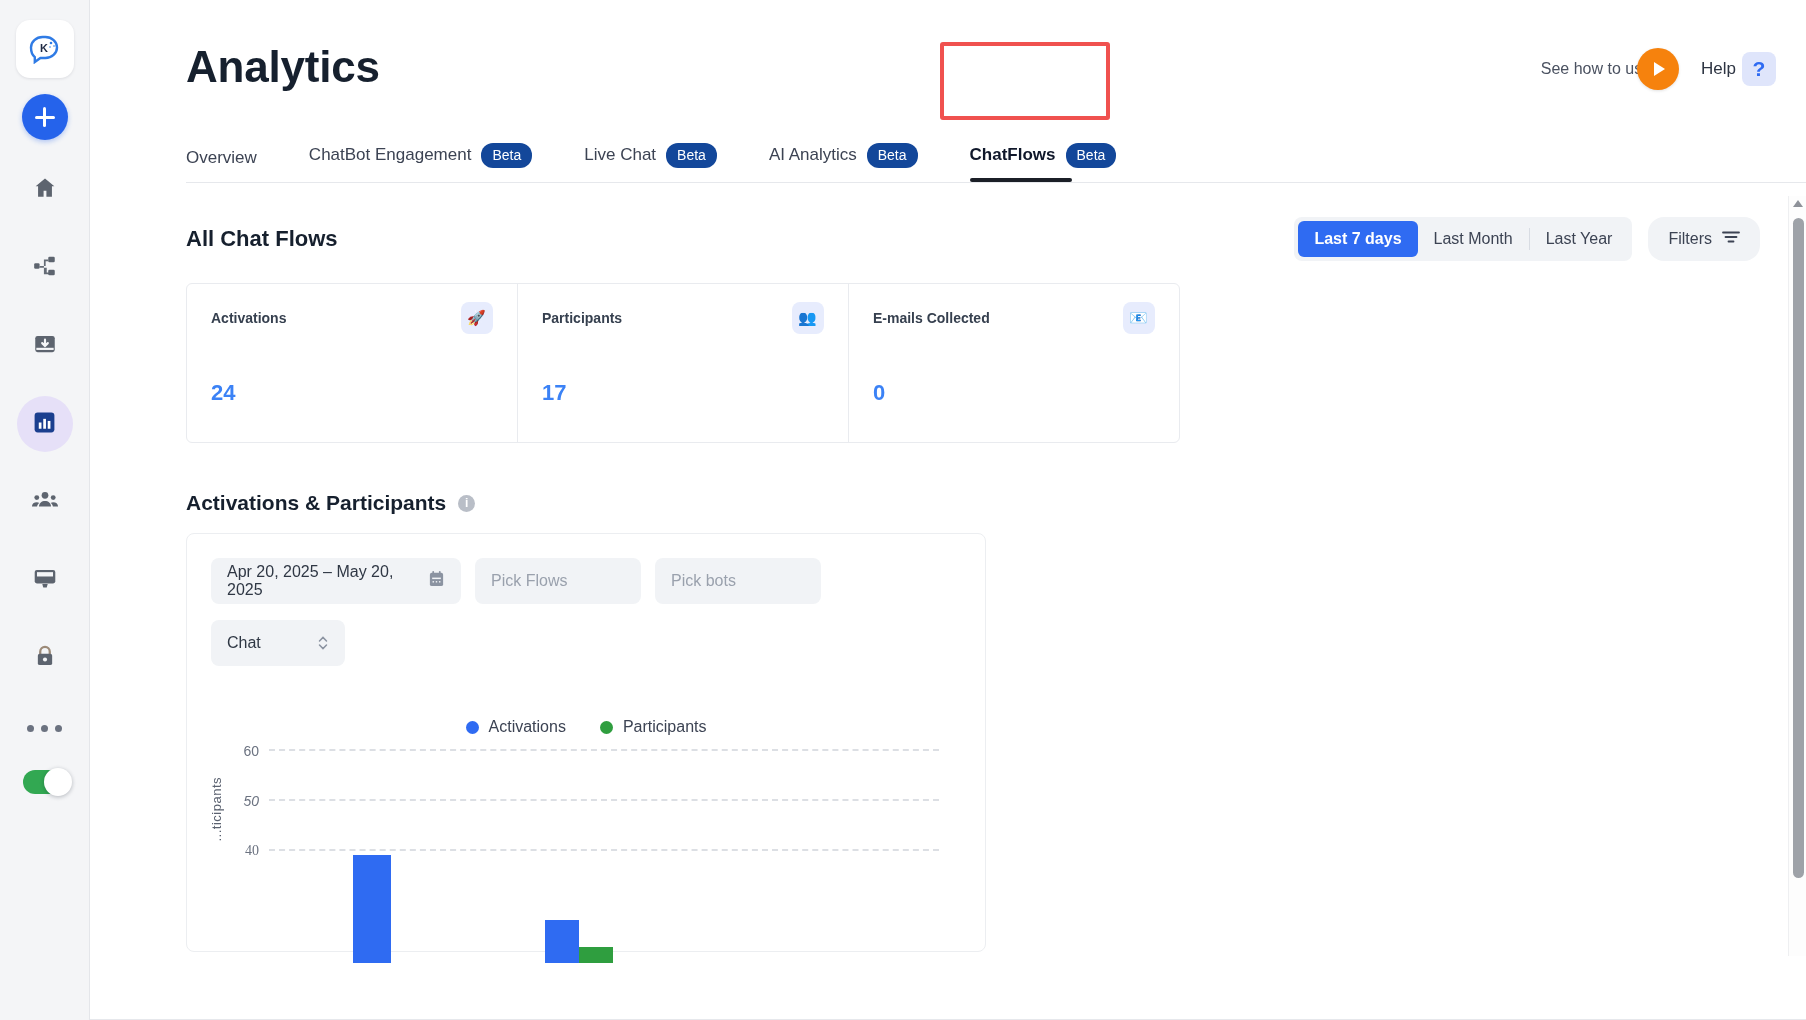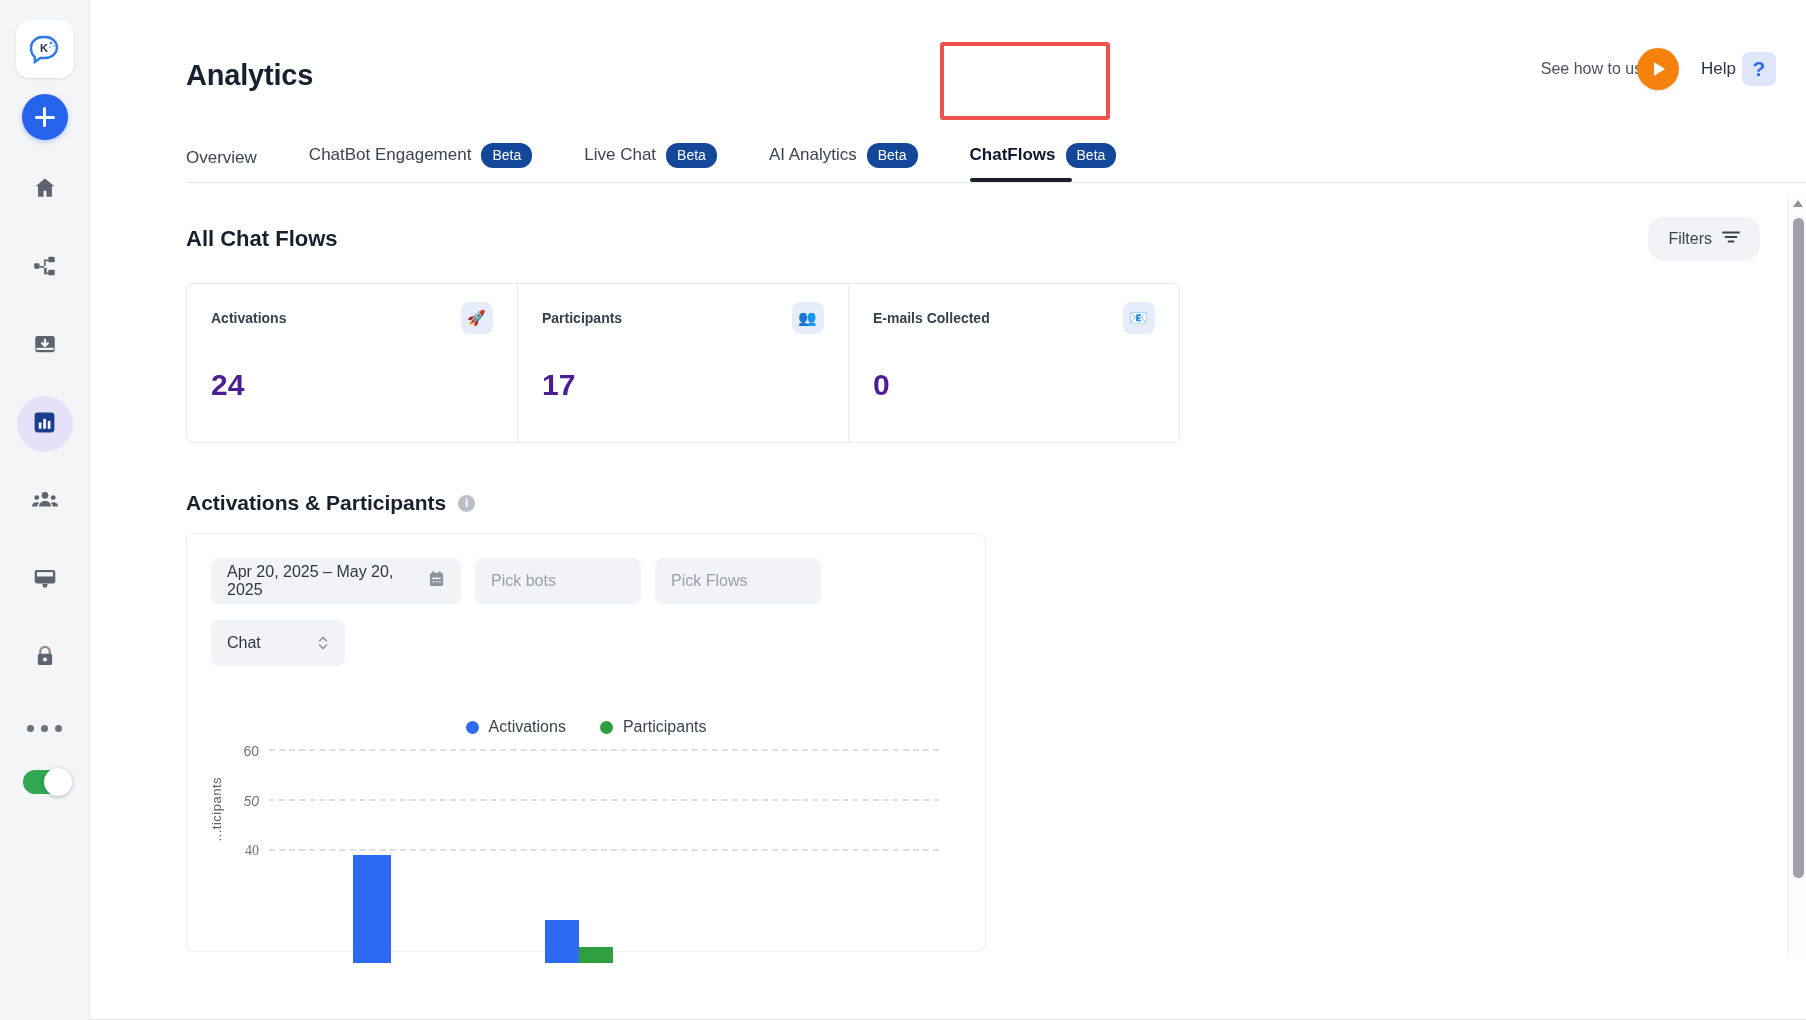--- a/index.html
+++ b/index.html
@@ -59,21 +59,21 @@
 
   
   .content { flex: 1; position: relative; height: 1020px; background:#fff; overflow:hidden; }
 
   .topbar {
     height: 120px; position: relative;
     padding: 0 96px 0 96px;
     display: flex; align-items: flex-end;
   }
   .page-title {
-    font-size: 29px; font-weight: bold; color: #16202e;
+    font-size: 44px; font-weight: bold; color: #16202e;
     letter-spacing: -0.2px; padding-bottom: 28px;
   }
   .help-zone {
     position: absolute; right: 30px; top: 48px;
     display: flex; align-items: center; gap: 0;
   }
   .see-how { font-size: 16px; color: #4a5160; white-space: nowrap; cursor:pointer; }
   .play-btn {
     width: 42px; height: 42px; border-radius: 50%; background: #f6820d;
     display:flex; align-items:center; justify-content:center;
@@ -139,21 +139,21 @@
   .stats {
     display:flex; margin-top: 22px; width: 994px;
     border:1px solid #e9ebef; border-radius: 6px; background:#fff; overflow:hidden;
   }
   .stat {
     flex:1; padding: 26px 24px 30px 24px; position:relative;
     border-right: 1px solid #e9ebef; min-height: 158px;
   }
   .stat:last-child { border-right: none; }
   .stat-label { font-size: 14px; font-weight: bold; color: #36404f; }
-  .stat-value { font-size: 30px; font-weight: bold; color:#4c1d95; margin-top: 42px; }
+  .stat-value { font-size: 22px; font-weight: bold; color:#3b82f6; margin-top: 54px; }
   .stat-icon {
     position:absolute; top: 18px; right: 24px;
     width: 32px; height: 32px; border-radius: 8px; background:#e7ecfd;
     display:flex; align-items:center; justify-content:center; font-size: 15px;
   }
 
   
   .chart-head { display:flex; align-items:center; gap:12px; margin-top: 48px; }
   .chart-title { font-size: 21px; font-weight: bold; color:#16202e; }
   .info-dot {
@@ -359,20 +359,26 @@
       <div class="tabs-rule"></div>
       <div class="tab-highlight" style="left:850px; top:-78px; width:170px; height:78px;"></div>
     </div>
 
     <div class="scroll-area">
 
       <div class="section-head">
         <div class="section-title">All Chat Flows</div>
 
         <div style="display:flex;align-items:center;">
+          <div class="range-group">
+            <span class="range-btn active">Last 7 days</span>
+            <span class="range-btn">Last Month</span>
+            <span class="range-sep"></span>
+            <span class="range-btn">Last Year</span>
+          </div>
           <div class="filters-btn">
             <span>Filters</span>
             <span>
               <svg width="18" height="14" viewBox="0 0 18 14" stroke="#3c4353" stroke-width="1.8" stroke-linecap="round">
                 <path d="M1 2.5h16M3.5 7h11M6.5 11.5h5"></path>
               </svg>
             </span>
           </div>
         </div>
       </div>
@@ -411,24 +417,24 @@
                 <rect x="4.6" y="1" width="1.8" height="3.6" rx=".8"></rect>
                 <rect x="11.6" y="1" width="1.8" height="3.6" rx=".8"></rect>
                 <rect x="4.4" y="8" width="9.2" height="1.6" fill="#f1f3f6"></rect>
                 <circle cx="5.6" cy="12.4" r=".9" fill="#f1f3f6"></circle>
                 <circle cx="9" cy="12.4" r=".9" fill="#f1f3f6"></circle>
                 <circle cx="12.4" cy="12.4" r=".9" fill="#f1f3f6"></circle>
               </svg>
             </span>
           </div>
           <div class="ctrl pick">
+            <span>Pick Flows</span>
+          </div>
+          <div class="ctrl pick">
             <span>Pick bots</span>
-          </div>
-          <div class="ctrl pick">
-            <span>Pick Flows</span>
           </div>
         </div>
 
         <div class="ctrl sel">
           <span>Chat</span>
           <span class="spin">
             <svg width="12" height="20" viewBox="0 0 12 20" stroke="#8b93a1" stroke-width="1.5" fill="none" stroke-linecap="round">
               <path d="M2.5 8 6 4.4 9.5 8"></path>
                 <path d="M2.5 12 6 15.6 9.5 12"></path>
             </svg>

